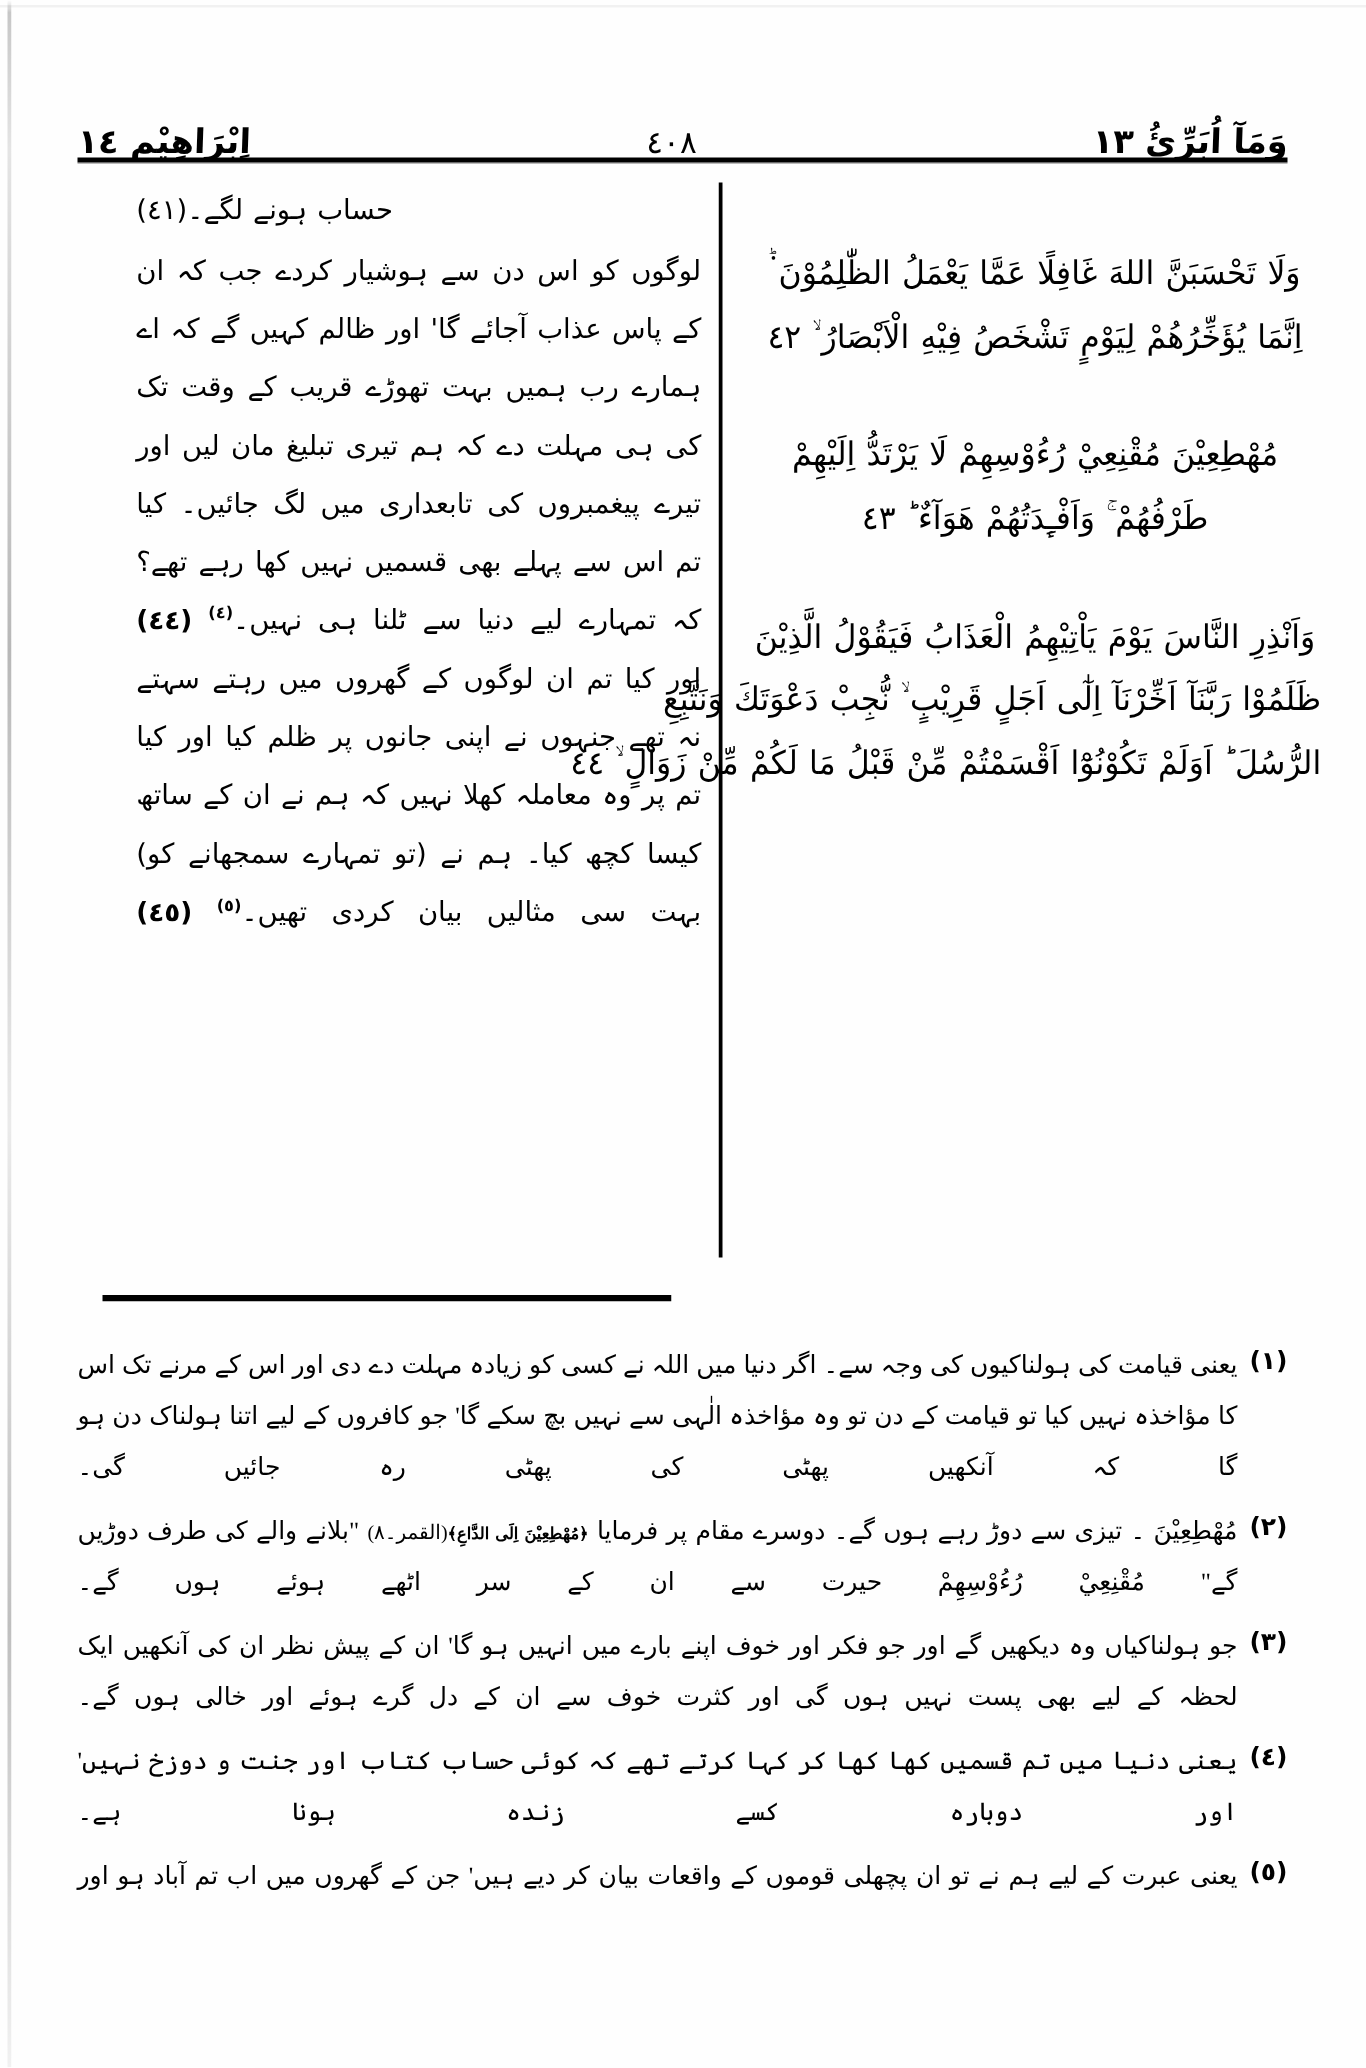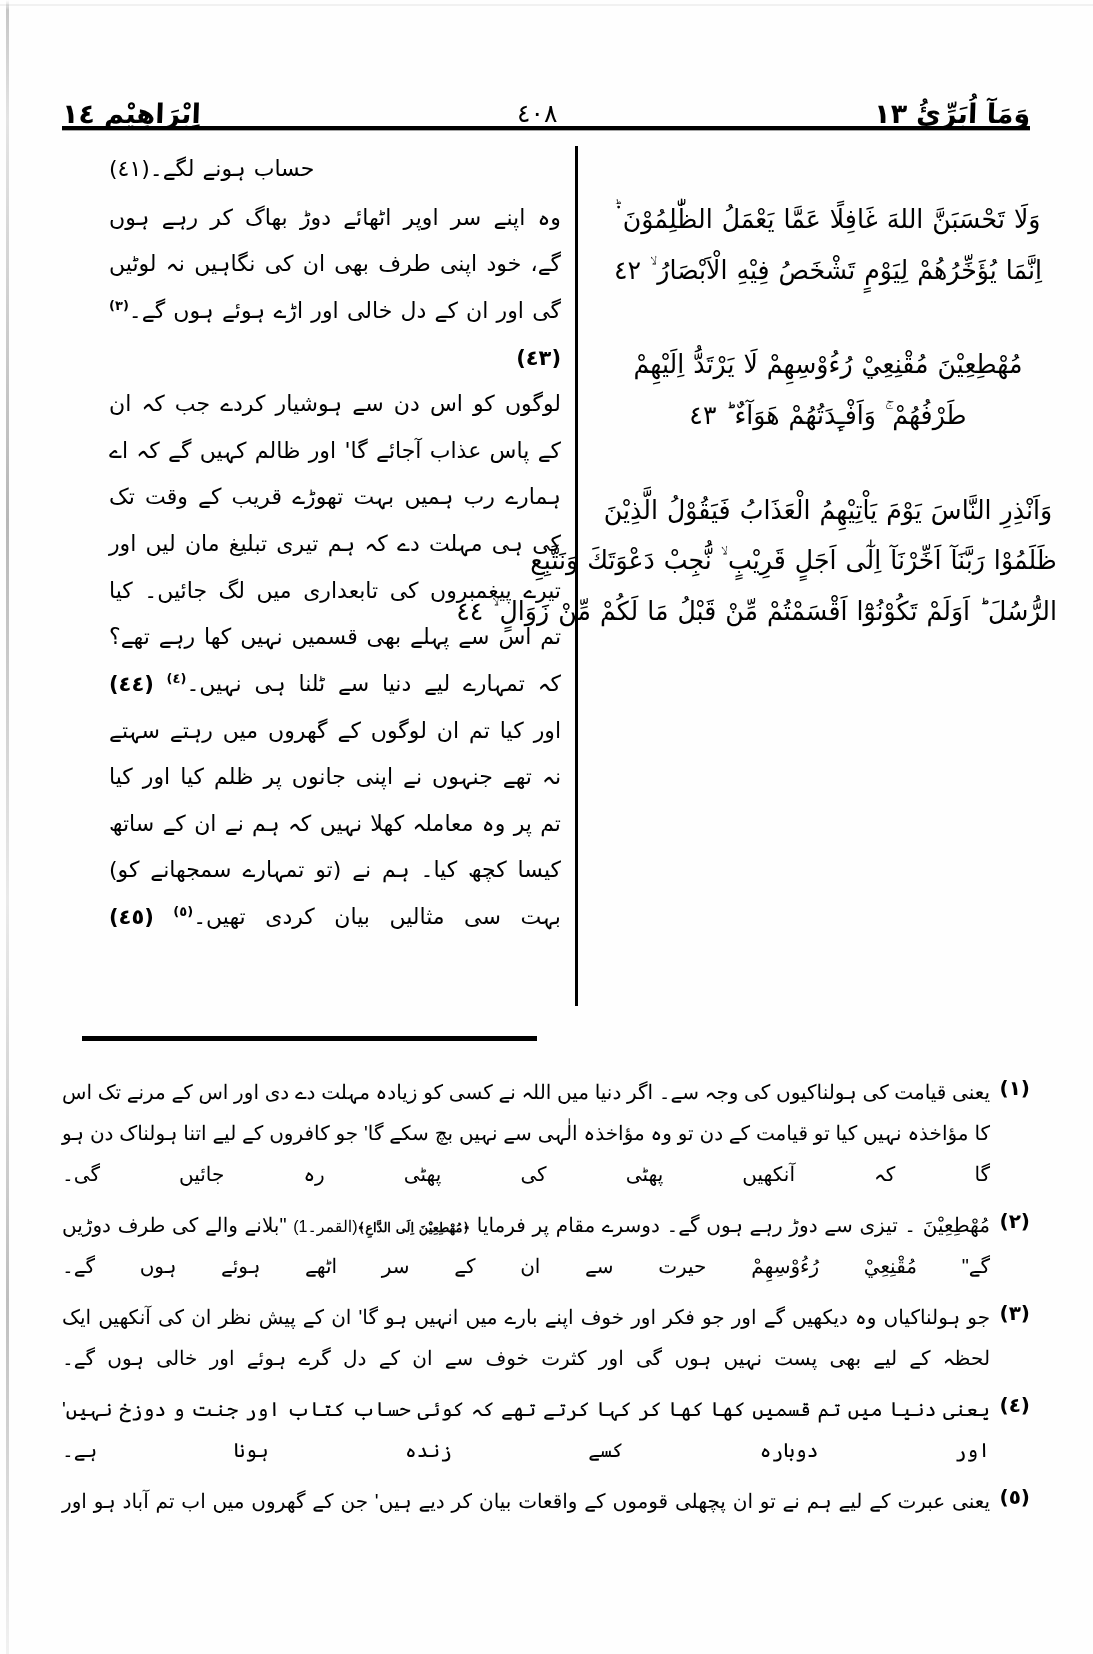--- a/index.html
+++ b/index.html
@@ -182,21 +182,21 @@
     flex: 0 0 auto;
     width: 40px;
     font-family: "DejaVu Sans", sans-serif;
     font-size: 20px;
     font-weight: 600;
     padding-top: 4px;
     text-align: right;
   }
   .fn-body {
     flex: 1 1 auto;
-    font-family: Liberation Sans, sans-serif;
+    font-family: Liberation Serif, serif;
     font-size: 20px;
     font-weight: 500;
     line-height: 2.05;
     text-align: justify;
     text-align-last: justify;
   }
   .fn-ar {
     font-weight: 700;
     font-size: 13px;
   }
@@ -222,24 +222,20 @@
 
   <div id="body-area">
 
     <div id="col-urdu">
 
       <div class="urdu-para urdu-first">
         <span>حساب ہونے لگے۔(٤١)</span>
       </div>
 
 
-      <div class="urdu-para">
-        <span>وہ اپنے سر اوپر اٹھائے دوڑ بھاگ کر رہے ہوں گے، خود اپنی طرف بھی ان کی نگاہیں نہ لوٹیں گی اور ان کے دل خالی اور اڑے ہوئے ہوں گے۔</span><sup class="fn">(٣)</sup>
-        <span class="vnum">(<span>٤٣</span>)</span>
-      </div>
 
       <div class="urdu-para">
         <span>لوگوں کو اس دن سے ہوشیار کردے جب کہ ان کے پاس عذاب آجائے گا' اور ظالم کہیں گے کہ اے ہمارے رب ہمیں بہت تھوڑے قریب کے وقت تک کی ہی مہلت دے کہ ہم تیری تبلیغ مان لیں اور تیرے پیغمبروں کی تابعداری میں لگ جائیں۔ کیا تم اس سے پہلے بھی قسمیں نہیں کھا رہے تھے؟ کہ تمہارے لیے دنیا سے ٹلنا ہی نہیں۔</span><sup class="fn">(٤)</sup>
         <span class="vnum">(<span>٤٤</span>)</span>
       </div>
 
       <div class="urdu-para">
         <span>اور کیا تم ان لوگوں کے گھروں میں رہتے سہتے نہ تھے جنہوں نے اپنی جانوں پر ظلم کیا اور کیا تم پر وہ معاملہ کھلا نہیں کہ ہم نے ان کے ساتھ کیسا کچھ کیا۔ ہم نے (تو تمہارے سمجھانے کو) بہت سی مثالیں بیان کردی تھیں۔</span><sup class="fn">(٥)</sup>
         <span class="vnum">(<span>٤٥</span>)</span>
       </div>
@@ -282,21 +278,21 @@
 
   <div id="footnotes">
 
     <div class="fn-item">
       <div class="fn-marker">(١)</div>
       <div class="fn-body">یعنی قیامت کی ہولناکیوں کی وجہ سے۔ اگر دنیا میں اللہ نے کسی کو زیادہ مہلت دے دی اور اس کے مرنے تک اس کا مؤاخذہ نہیں کیا تو قیامت کے دن تو وہ مؤاخذہ الٰہی سے نہیں بچ سکے گا' جو کافروں کے لیے اتنا ہولناک دن ہو گا کہ آنکھیں پھٹی کی پھٹی رہ جائیں گی۔</div>
     </div>
 
     <div class="fn-item">
       <div class="fn-marker">(٢)</div>
-      <div class="fn-body"><span>مُهْطِعِيْنَ ۔ تیزی سے دوڑ رہے ہوں گے۔ دوسرے مقام پر فرمایا </span><span class="fn-ar">﴿مُهْطِعِيْنَ اِلَى الدَّاعِ﴾</span><span class="fn-src">(القمر۔1)</span><span> "بلانے والے کی طرف دوڑیں گے" مُقْنِعِيْ رُءُوْسِهِمْ حیرت سے ان کے سر اٹھے ہوئے ہوں گے۔</span></div>
+      <div class="fn-body"><span>مُهْطِعِيْنَ ۔ تیزی سے دوڑ رہے ہوں گے۔ دوسرے مقام پر فرمایا </span><span class="fn-ar">﴿مُهْطِعِيْنَ اِلَى الدَّاعِ﴾</span><span class="fn-src">(القمر۔٨)</span><span> "بلانے والے کی طرف دوڑیں گے" مُقْنِعِيْ رُءُوْسِهِمْ حیرت سے ان کے سر اٹھے ہوئے ہوں گے۔</span></div>
     </div>
 
     <div class="fn-item">
       <div class="fn-marker">(٣)</div>
       <div class="fn-body">جو ہولناکیاں وہ دیکھیں گے اور جو فکر اور خوف اپنے بارے میں انہیں ہو گا' ان کے پیش نظر ان کی آنکھیں ایک لحظہ کے لیے بھی پست نہیں ہوں گی اور کثرت خوف سے ان کے دل گرے ہوئے اور خالی ہوں گے۔</div>
     </div>
 
     <div class="fn-item">
       <div class="fn-marker">(٤)</div>
       <div class="fn-body last-line">یعنی دنیا میں تم قسمیں کھا کھا کر کہا کرتے تھے کہ کوئی حساب کتاب اور جنت و دوزخ نہیں' اور دوبارہ کسے زندہ ہونا ہے۔</div>

